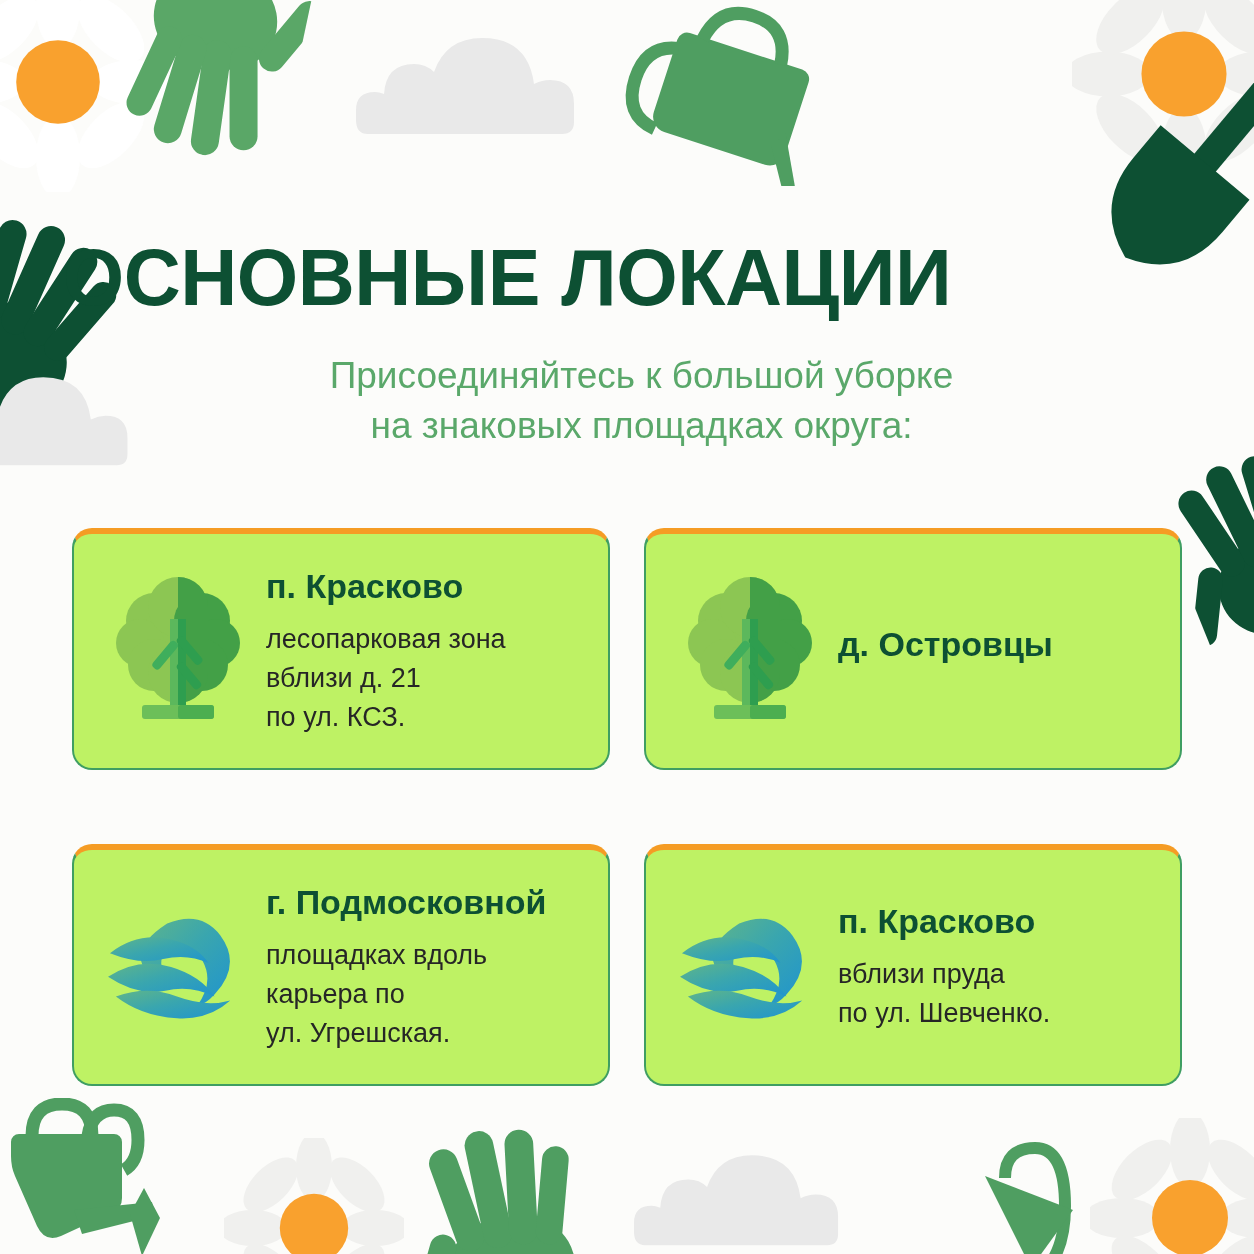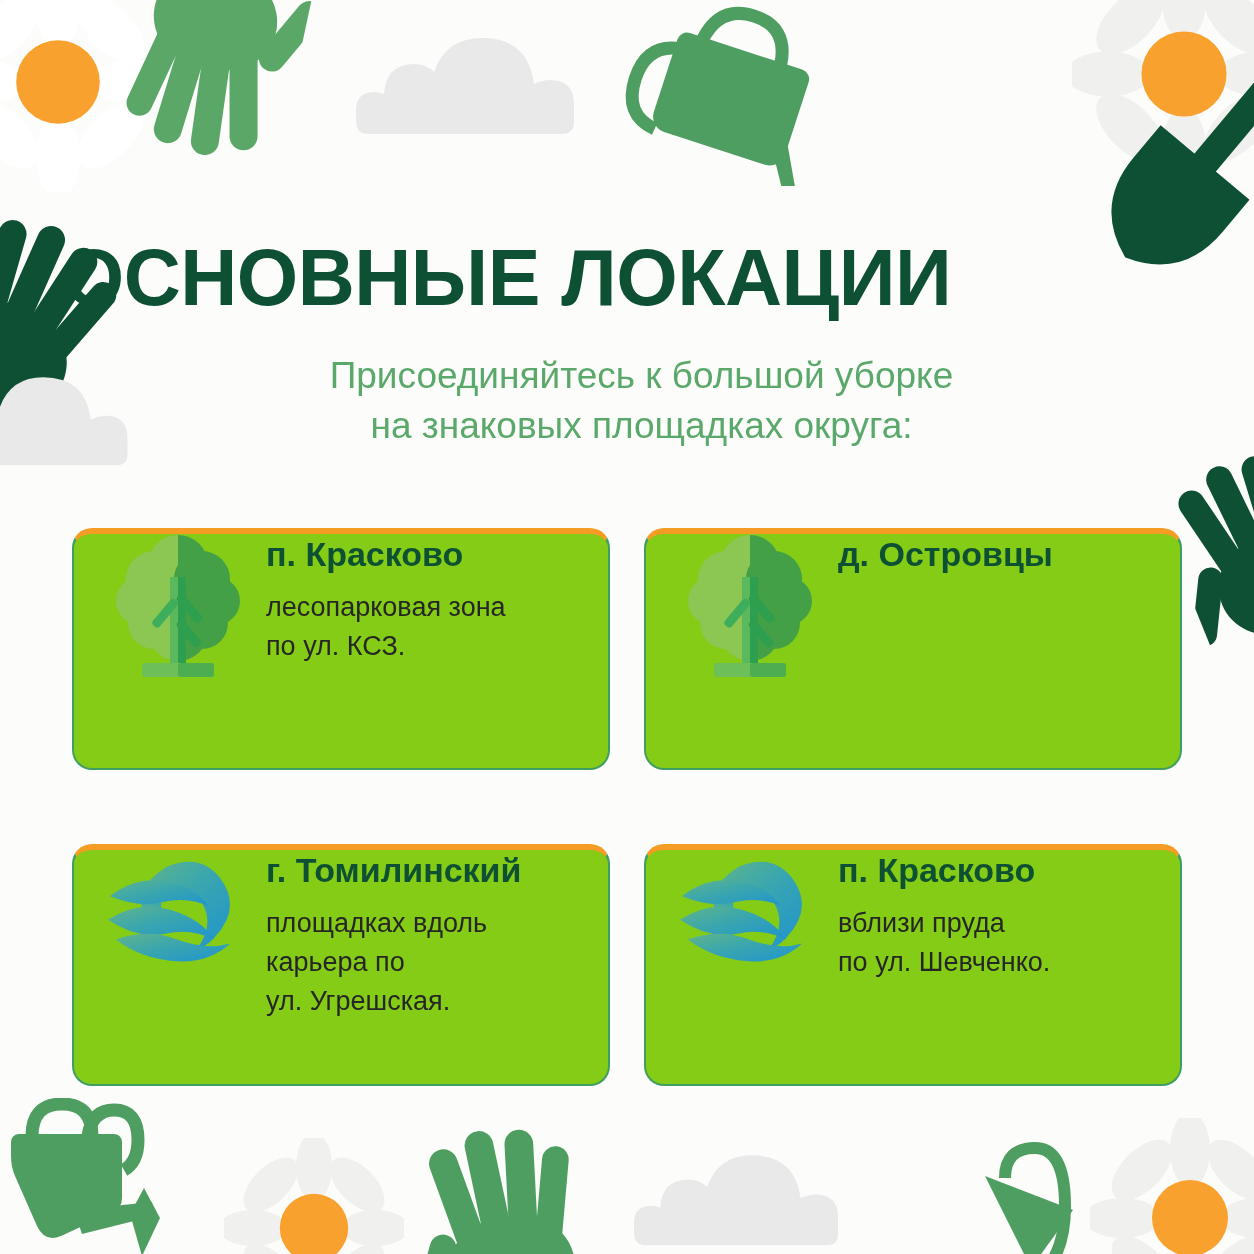--- a/index.html
+++ b/index.html
@@ -76,25 +76,26 @@
     display: grid;
     grid-template-columns: 538px 538px;
     grid-template-rows: 262px 262px;
     column-gap: 34px;
     row-gap: 54px;
   }
 
   .card {
     position: relative;
     box-sizing: border-box;
-    background: #84cc16;
+    background: #bef264;
     border: 2px solid #3f9e62;
     border-top: 6px solid #f59c24;
     border-radius: 20px;
     display: flex;
+    align-items: center;
     padding: 0 22px 0 34px;
     overflow: hidden;
     margin-top: 20px;
   }
 
   .card-icon {
     flex: 0 0 auto;
     width: 140px;
     height: 150px;
     display: flex;
@@ -337,20 +338,21 @@
             <rect x="66" y="84" width="9" height="32" rx="4" fill="#2e9e4f" transform="rotate(-40 70 96)"></rect>
             <rect x="48" y="62" width="9" height="34" rx="4" fill="#3fae5c" transform="rotate(40 52 74)"></rect>
             <rect x="26" y="128" width="72" height="14" rx="3" fill="#6cbf59"></rect>
             <rect x="62" y="128" width="36" height="14" rx="3" fill="#4cae50"></rect>
           </svg>
         </div>
         <div class="card-text">
           <div class="card-title">п. Красково</div>
           <div class="card-desc">
             <span class="desc-line">лесопарковая зона</span>
+            <span class="desc-line">вблизи д. 21</span>
             <span class="desc-line">по ул. КСЗ.</span>
           </div>
         </div>
       </div>
 
       <div class="card">
         <div class="card-icon">
           <svg width="124" height="148" viewBox="0 0 124 148">
             <g fill="#8cc653">
               <circle cx="38" cy="44" r="28"></circle>
@@ -391,21 +393,21 @@
             </defs>
             <g fill="url(#wg1)">
               <path d="M60 12 q34 -14 54 12 q22 30 -6 60 q-8 9 -18 12 q18 -24 6 -46 q-10 -18 -28 -14 q-14 3 -14 16 q0 11 11 12 q-22 6 -30 -10 q-9 -20 25 -42 z"></path>
               <path d="M2 42 q28 -22 62 -14 q26 6 38 24 q-22 -10 -46 -4 q-24 6 -54 -6 z"></path>
               <path d="M0 66 q30 -20 64 -10 q30 9 44 30 q-24 -12 -50 -6 q-28 6 -58 -14 z"></path>
               <path d="M8 86 q32 -12 62 0 q30 11 54 4 q-22 20 -54 18 q-36 -2 -62 -22 z"></path>
             </g>
           </svg>
         </div>
         <div class="card-text">
-          <div class="card-title">г. Томилинский</div>
+          <div class="card-title">г. Подмосковной</div>
           <div class="card-desc">
             <span class="desc-line">площадках вдоль</span>
             <span class="desc-line">карьера по</span>
             <span class="desc-line">ул. Угрешская.</span>
           </div>
         </div>
       </div>
 
       <div class="card">
         <div class="card-icon wave-wrap">

